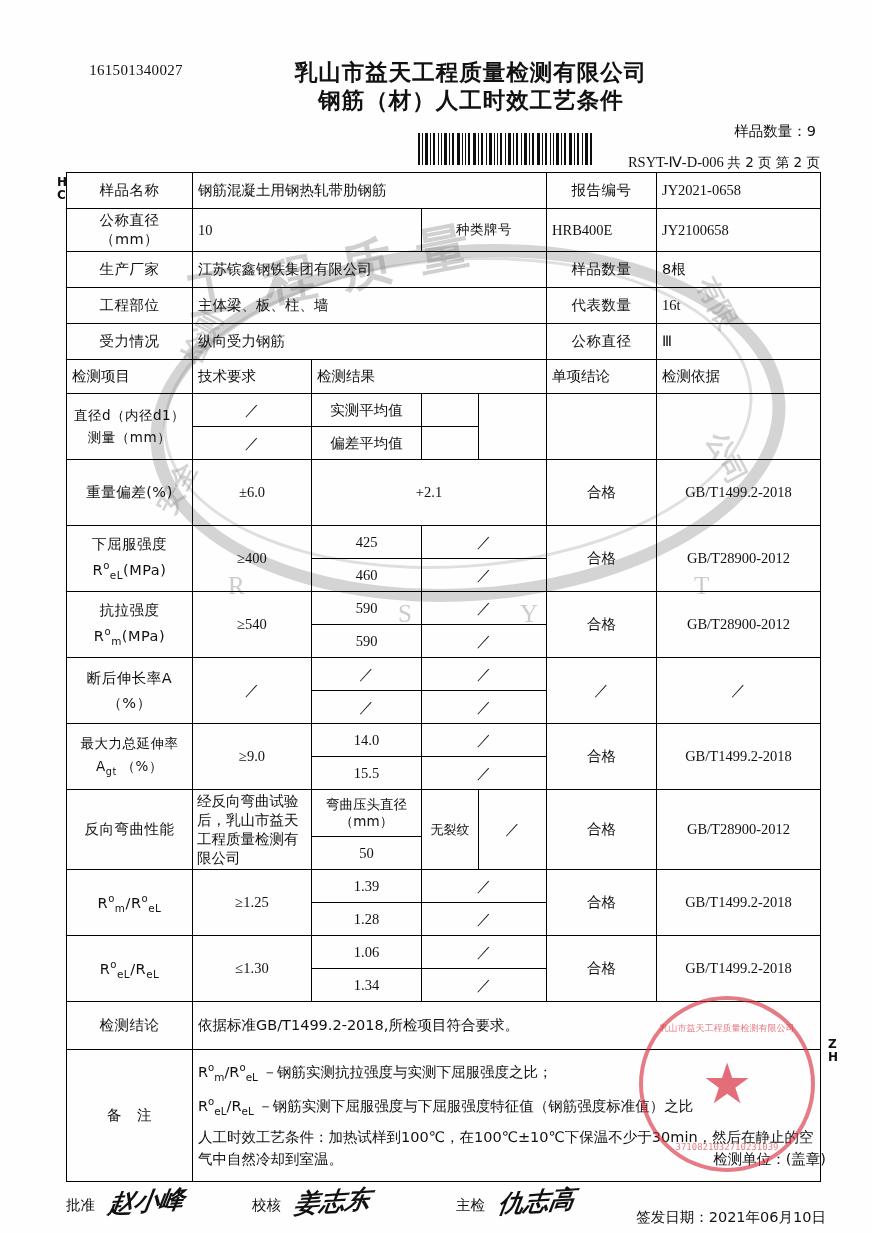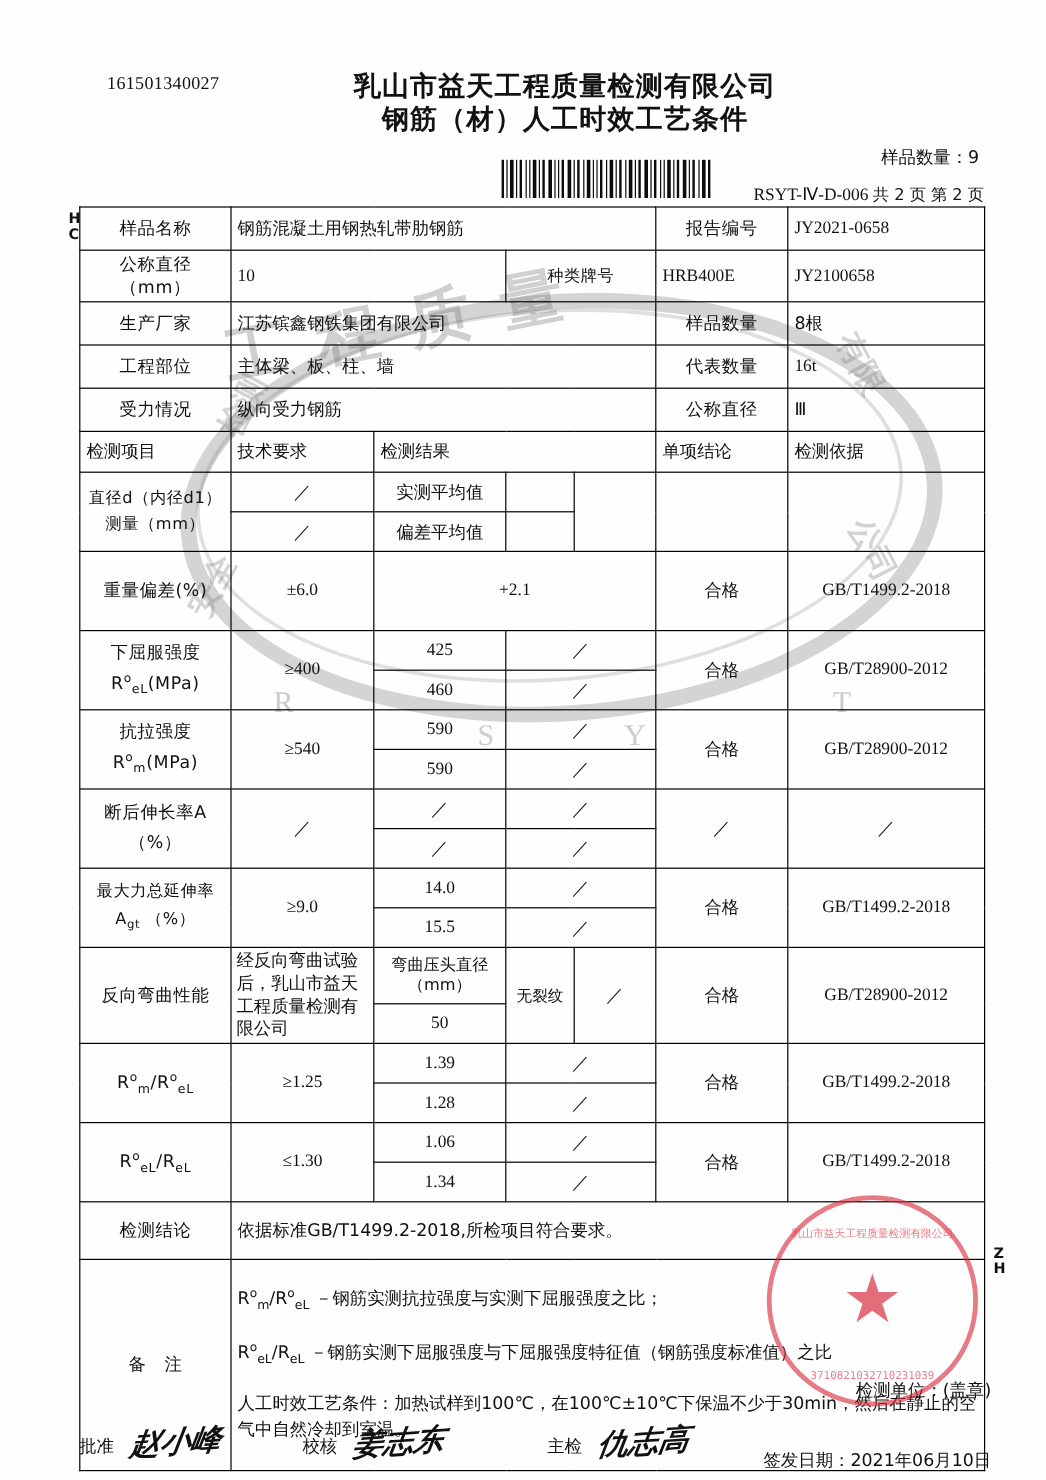--- a/index.html
+++ b/index.html
@@ -184,21 +184,21 @@
   .small-cn{font-family:"DejaVu Sans",sans-serif;font-size:12.5px;line-height:1.3;}
   .mono{font-family:"Liberation Serif",serif;}
   .concl{
     font-family:"DejaVu Sans",sans-serif;
     font-size:14px;text-align:left;padding-left:10px;
   }
   .remark{
     font-family:"DejaVu Sans",sans-serif;
     font-size:13.2px;line-height:1.5;text-align:left;padding:4px 8px 4px 14px;
   }
-  .remark div{margin:19px 0;}
+  .remark div{margin:8px 0;}
 
   
   .footer{position:absolute;left:66px;top:1146px;width:760px;z-index:5;}
   .sig-row{position:relative;height:44px;}
   .sig{position:absolute;font-family:"DejaVu Sans",sans-serif;font-size:14.5px;}
   .sig-label{display:inline-block;margin-top:48px;}
   .hand{
     font-family:"Liberation Serif",serif;
     font-style:italic;font-size:25px;font-weight:bold;
     color:#111;transform:skewX(-12deg) rotate(-4deg);

